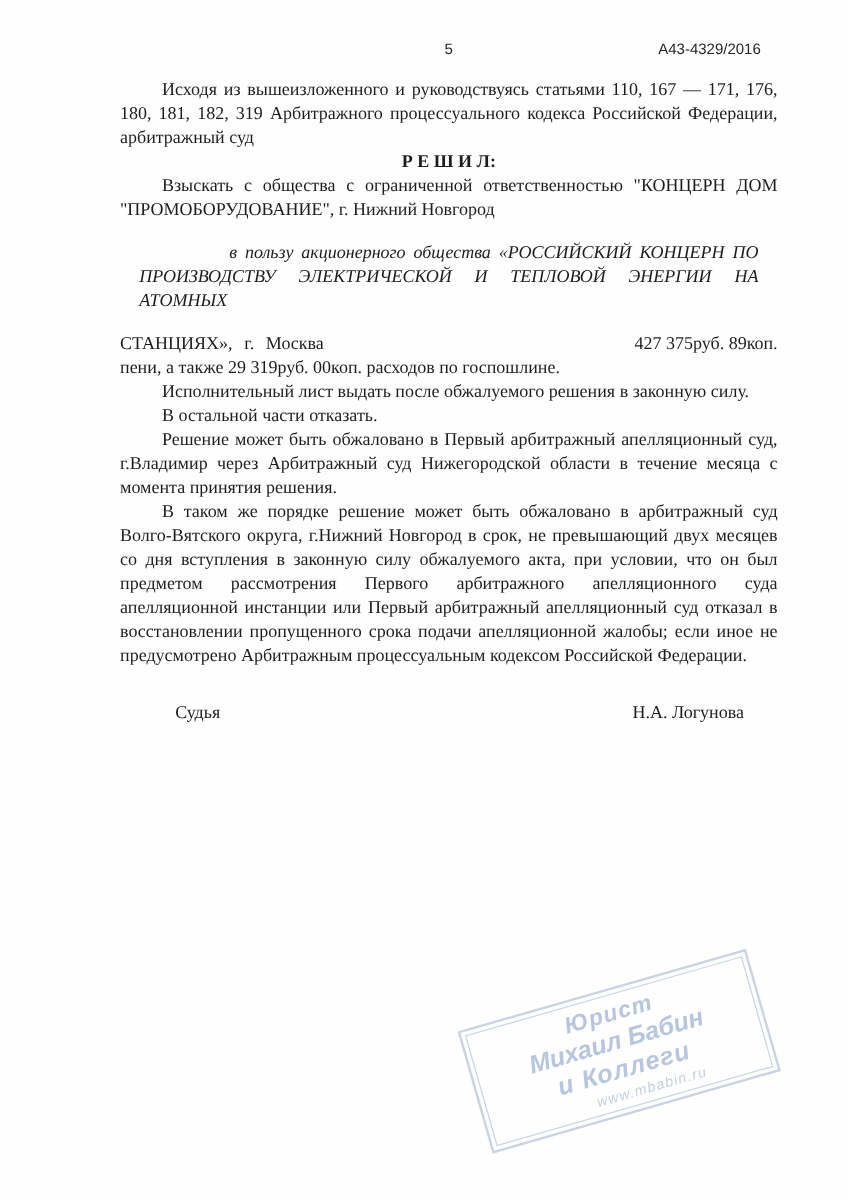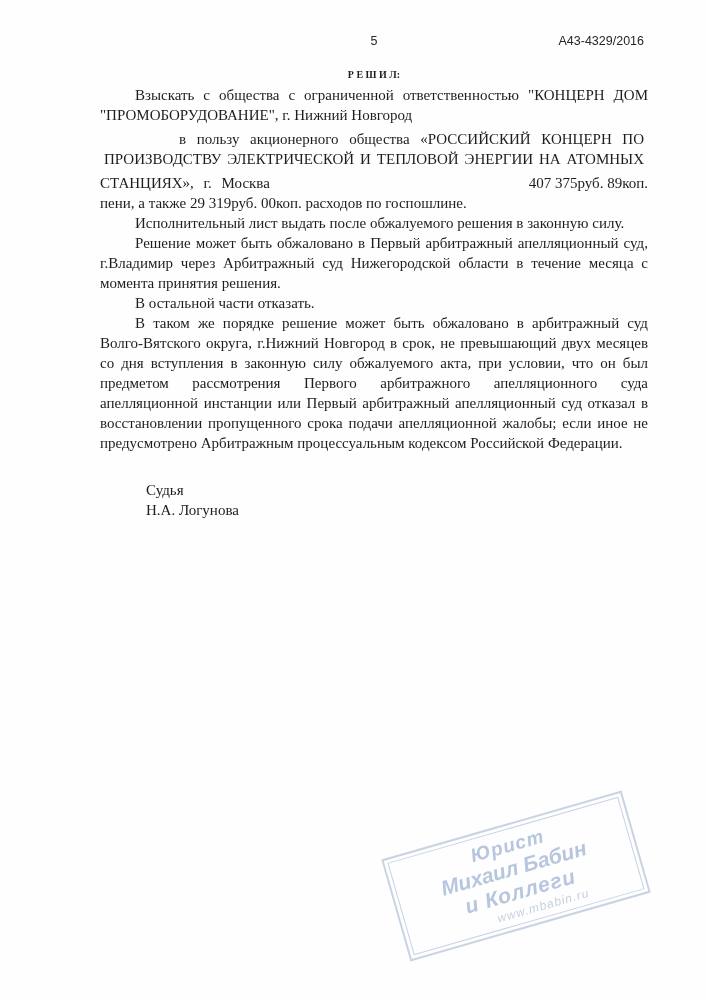--- a/index.html
+++ b/index.html
@@ -30,62 +30,62 @@
     font-size: 12.5px;
     color: #262626;
   }
   .page-num {
     position: absolute;
     left: 0; right: 0;
     text-align: center;
   }
   .case-num {
     position: absolute;
-    right: 4px;
+    right: 14px;
     top: 0;
   }
   .body-text {
     margin-top: 11px;
     font-size: 15px;
     line-height: 20px;
   }
   .para {
     margin: 0;
     text-align: justify;
     text-indent: 35px;
   }
   .ruling-heading {
     margin: 0;
     text-align: center;
     font-weight: bold;
-    font-size: 10px;
+    font-size: 15px;
     line-height: 20px;
   }
   .beneficiary {
-    margin: 4px;
+    margin: 16px;
     text-align: justify;
     text-align-last: justify;
     text-indent: 75px;
+    font-style: italic;
   }
   .amount-row {
     display: flex;
     justify-content: space-between;
     line-height: 20px;
     align-items: flex-end;
   }
   .amount-row .tail { word-spacing: 6px; }
   .plain-line { margin: 0; line-height: 20px; }
   .signature-row {
     display: flex;
     justify-content: space-between;
     margin-top: 27px;
     padding-left: 46px;
     padding-right: 28px;
     font-size: 15px;
-    flex-direction: column;
   }
   
   .stamp {
     position: absolute;
     left: 391px;
     top: 823px;
     width: 250px;
     height: 106px;
     transform: rotate(-16deg);
     border: 2px solid #c9d3e3;
@@ -120,39 +120,40 @@
 
 <div class="page">
   <div class="content">
 
     <div class="header-row">
       <span class="page-num">5</span>
       <span class="case-num">А43-4329/2016</span>
     </div>
 
     <div class="body-text">
+      <p class="para">Исходя из вышеизложенного и руководствуясь статьями 110, 167 — 171, 176, 180, 181, 182, 319 Арбитражного процессуального кодекса Российской Федерации, арбитражный суд</p>
 
       <p class="ruling-heading">Р Е Ш И Л:</p>
 
       <p class="para">Взыскать с общества с ограниченной ответственностью "КОНЦЕРН ДОМ "ПРОМОБОРУДОВАНИЕ", г. Нижний Новгород</p>
 
       <p class="beneficiary">в пользу акционерного общества «РОССИЙСКИЙ КОНЦЕРН ПО ПРОИЗВОДСТВУ ЭЛЕКТРИЧЕСКОЙ И ТЕПЛОВОЙ ЭНЕРГИИ НА АТОМНЫХ</p>
 
       <div class="amount-row">
         <span class="tail">СТАНЦИЯХ», г. Москва</span>
-        <span>407 375руб. 89коп.</span>
+        <span>427 375руб. 89коп.</span>
       </div>
 
       <p class="plain-line">пени, а также 29 319руб. 00коп. расходов по госпошлине.</p>
 
       <p class="para">Исполнительный лист выдать после обжалуемого решения в законную силу.</p>
 
+      <p class="para">В остальной части отказать.</p>
+
       <p class="para">Решение может быть обжаловано в Первый арбитражный апелляционный суд, г.Владимир через Арбитражный суд Нижегородской области в течение месяца с момента принятия решения.</p>
-
-      <p class="para">В остальной части отказать.</p>
 
       <p class="para">В таком же порядке решение может быть обжаловано в арбитражный суд Волго-Вятского округа, г.Нижний Новгород в срок, не превышающий двух месяцев со дня вступления в законную силу обжалуемого акта, при условии, что он был предметом рассмотрения Первого арбитражного апелляционного суда апелляционной инстанции или Первый арбитражный апелляционный суд отказал в восстановлении пропущенного срока подачи апелляционной жалобы; если иное не предусмотрено Арбитражным процессуальным кодексом Российской Федерации.</p>
 
       <div class="signature-row">
         <span>Судья</span>
         <span>Н.А. Логунова</span>
       </div>
     </div>
   </div>
 

